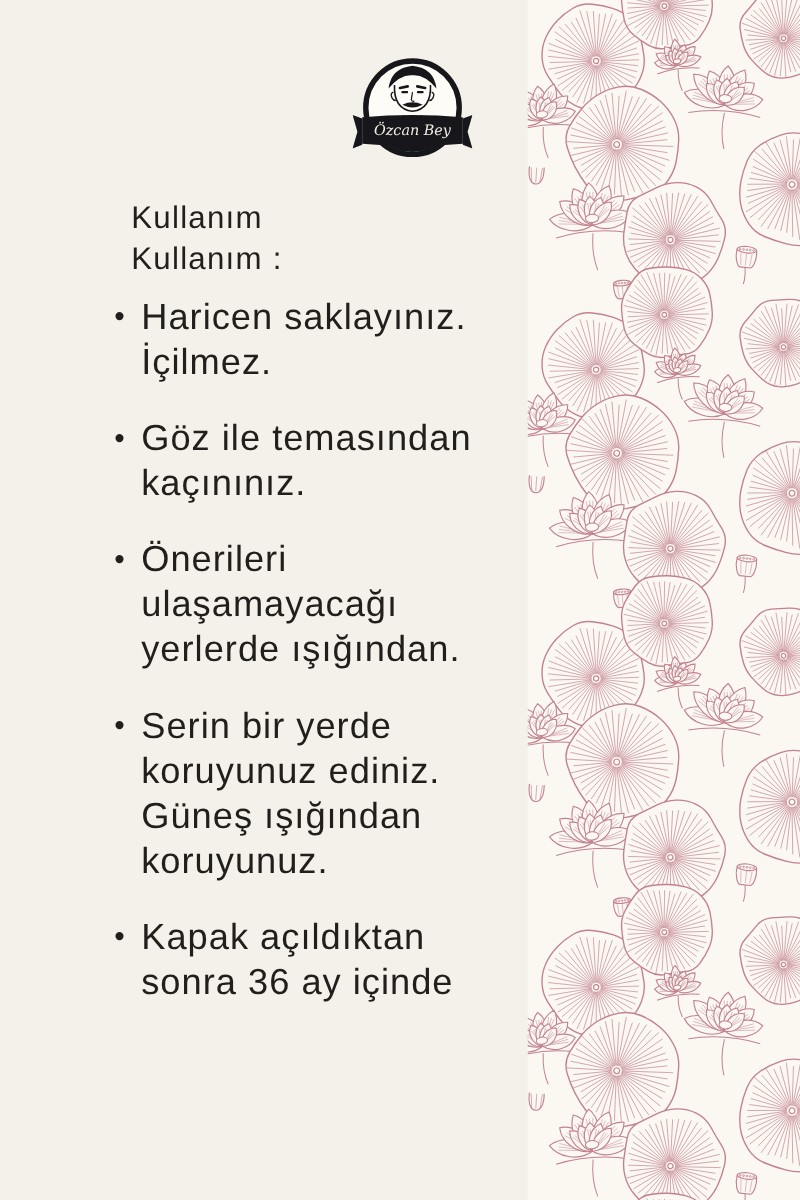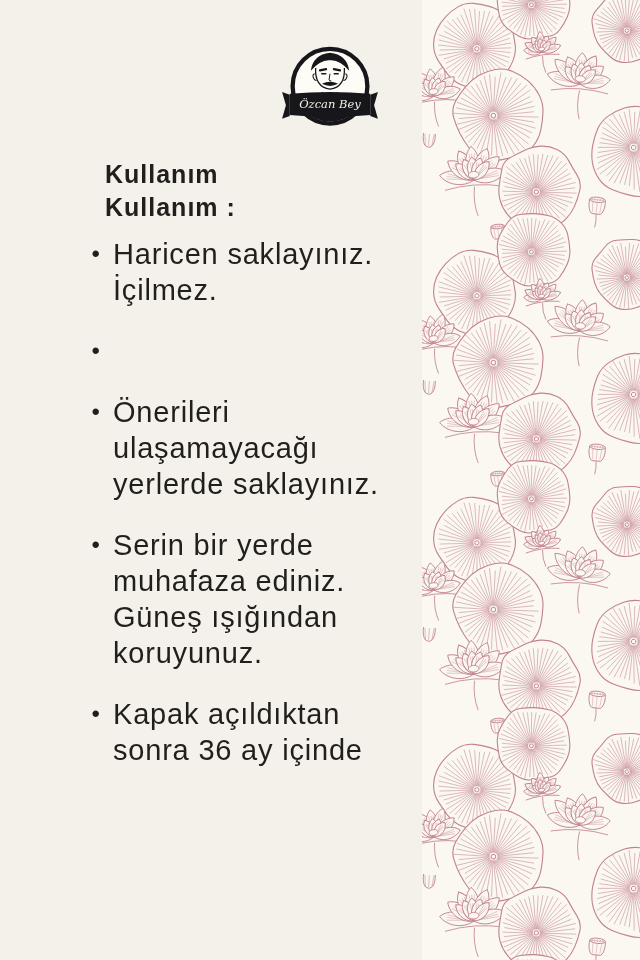--- a/index.html
+++ b/index.html
@@ -14,21 +14,21 @@
   body{font-family:"Liberation Sans", sans-serif; background:#888;}
   .page{
     position:relative; width:640px; height:960px; overflow:hidden;
     background:var(--page-bg);
   }
   .left-col{position:absolute; inset:0 218px 0 0;}
   .logo{position:absolute; left:282px; top:44px; width:96px; height:92px;}
   .heading{
     position:absolute; left:105px; top:158px;
     font-size:25px; line-height:33px; letter-spacing:1px;
-    color:var(--ink); font-weight:700;
+    color:var(--ink); font-weight:400;
   }
   .bullets{
     position:absolute; left:90px; top:236px; width:345px;
     margin:0; padding:0; list-style:none;
   }
   .bullets li{
     display:flex; align-items:flex-start; gap:11px;
     margin:0 0 25px 0;
     font-size:29px; line-height:36px; letter-spacing:0.8px;
     color:var(--ink);
@@ -95,34 +95,38 @@
     <ul class="bullets">
         <li>
           <span class="dot">•</span>
           <div>
             <div>Haricen saklayınız.</div>
             <div>İçilmez.</div>
           </div>
         </li>
         <li>
           <span class="dot">•</span>
+          <div>
+            <div>Göz ile temasından</div>
+            <div>kaçınınız.</div>
+          </div>
         </li>
         <li>
           <span class="dot">•</span>
           <div>
             <div>Önerileri</div>
             <div>ulaşamayacağı</div>
-            <div>yerlerde saklayınız.</div>
+            <div>yerlerde ışığından.</div>
           </div>
         </li>
         <li>
           <span class="dot">•</span>
           <div>
             <div>Serin bir yerde</div>
-            <div>muhafaza ediniz.</div>
+            <div>koruyunuz ediniz.</div>
             <div>Güneş ışığından</div>
             <div>koruyunuz.</div>
           </div>
         </li>
         <li>
           <span class="dot">•</span>
           <div>
             <div>Kapak açıldıktan</div>
             <div>sonra 36 ay içinde</div>
           </div>

